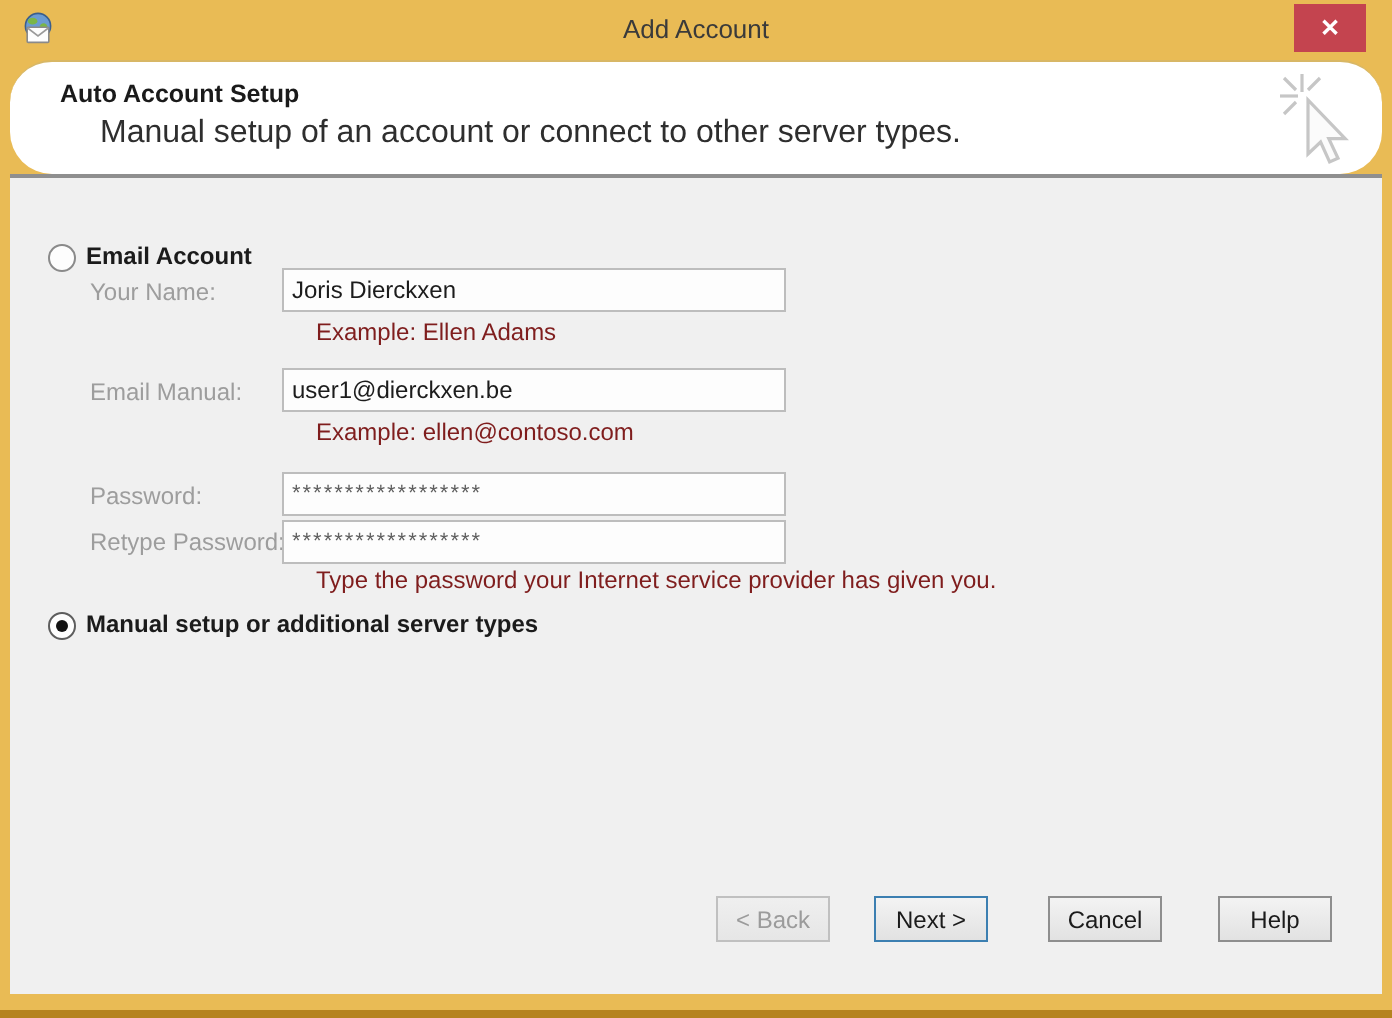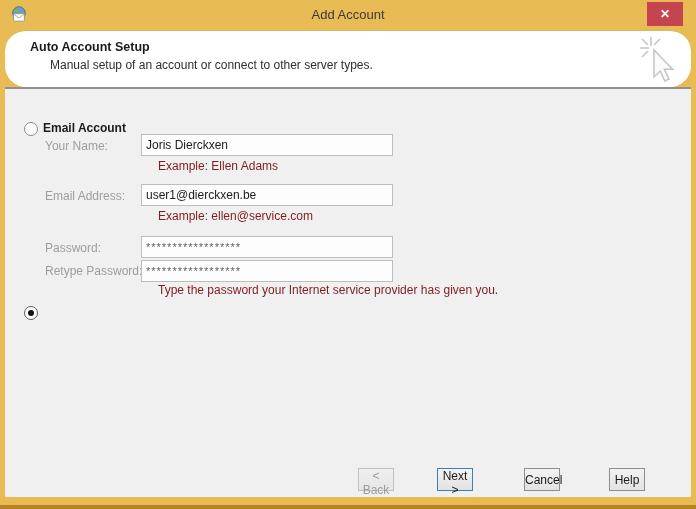--- a/index.html
+++ b/index.html
@@ -37,21 +37,21 @@
   .header-divider {
     position:absolute; left:5px; top:87px; width:686px; height:2px;
     background:#8f8f8f;
   }
   .header-title {
     position:absolute; left:25px; top:9px;
     font-size:12.5px; font-weight:bold; color:#1a1a1a;
   }
   .header-subtitle {
     position:absolute; left:45px; top:27px;
-    font-size:12px; color:#2e2e2e;
+    font-size:16px; color:#2e2e2e;
   }
   .sparkle-cursor { position:absolute; left:632px; top:4px; }
 
   
   .body {
     position:absolute; left:5px; top:89px; width:686px; height:408px;
     background:#f0f0f0;
   }
 
   .radio {
@@ -77,21 +77,21 @@
     border:1px solid #bdbdbd; background:#fdfdfd;
     font-family:"Liberation Sans", sans-serif;
     font-size:12px; color:#1c1c1c; padding:3px 4px;
   }
   .text-input.password {
     color:#5f5f5f; font-size:11px; letter-spacing:1px;
   }
 
   
   .btn {
-    position:absolute; top:468px; width:36px; height:23px;
+    position:absolute; top:448px; width:57px; height:23px;
     background:linear-gradient(#f3f3f3,#e2e2e2);
     border:1px solid #8e8e8e;
     font-family:"Liberation Sans", sans-serif;
     font-size:12px; color:#1b1b1b; cursor:default;
   }
   .btn.default { border:1px solid #3c7fb1; }
   .btn.disabled {
     color:#9b9b9b; border-color:#c0c0c0;
     background:linear-gradient(#efefef,#e6e6e6);
   }
@@ -135,33 +135,34 @@
 
   <div class="body"></div>
 
   <span class="radio" style="left:24px; top:122px;"></span>
   <span class="option-label" style="left:43px; top:121px;">Email Account</span>
 
   <span class="field-label" style="left:45px; top:139px;">Your Name:</span>
   <input class="text-input" style="left: 141px; top: 134px;" type="text" value="Joris Dierckxen">
   <span class="example-text" style="left:158px; top:159px;">Example: Ellen Adams</span>
 
-  <span class="field-label" style="left:45px; top:189px;">Email Address:</span>
+  <span class="field-label" style="left:45px; top:189px;">Email Manual:</span>
   <input class="text-input" style="left: 141px; top: 184px;" type="text" value="user1@dierckxen.be">
-  <span class="example-text" style="left:158px; top:209px;">Example: ellen@service.com</span>
+  <span class="example-text" style="left:158px; top:209px;">Example: ellen@contoso.com</span>
 
   <span class="field-label" style="left:45px; top:241px;">Password:</span>
   <input class="text-input password" style="left: 141px; top: 236px;" type="text" value="******************">
 
   <span class="field-label" style="left:45px; top:264px;">Retype Password:</span>
   <input class="text-input password" style="left: 141px; top: 260px;" type="text" value="******************">
 
   <span class="hint-text" style="left:158px; top:283px;">Type the password your Internet service provider has given you.</span>
 
   <span class="radio checked" style="left:24px; top:306px;"></span>
+  <span class="option-label" style="left:43px; top:305px;">Manual setup or additional server types</span>
 
   <button class="btn disabled" style="left:358px;">&lt; Back</button>
   <button class="btn default" style="left:437px;">Next &gt;</button>
   <button class="btn" style="left:524px;text-align:center;">Cancel</button>
   <button class="btn" style="left:609px;">Help</button>
 
   <div class="window-bottom-edge"></div>
 </div>
 
 </body></html>

